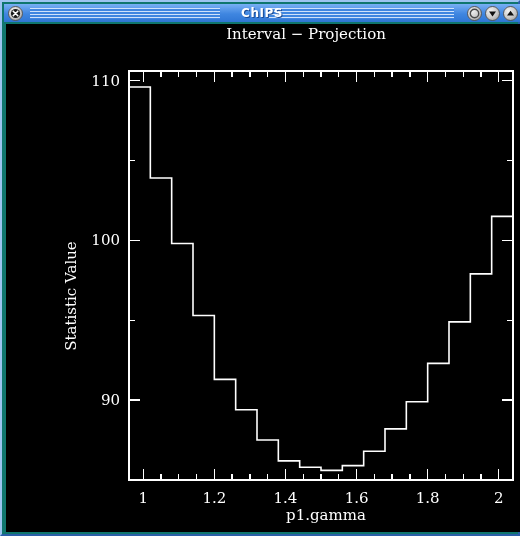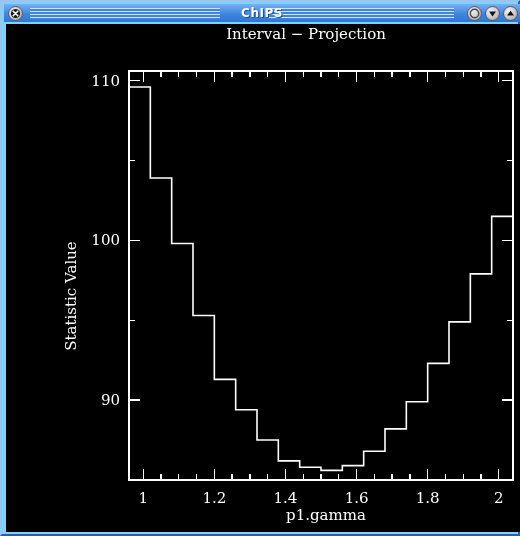--- a/index.html
+++ b/index.html
@@ -14,21 +14,21 @@
     font-family: "DejaVu Sans", sans-serif;
   }
 
   
   #window {
     position: absolute;
     left: 0; top: 0;
     width: 520px;
     height: 536px;
     box-sizing: border-box;
-    background: #7dd3fc;
+    background: #0f766e;
     border-left: 2px solid #9cc4f0;
     border-top: 2px solid #9cc4f0;
     border-right: 2px solid #2a5fa8;
     border-bottom: 2px solid #2a5fa8;
   }
 
   #titlebar {
     position: absolute;
     left: 2px; top: 2px;
     width: 516px;

